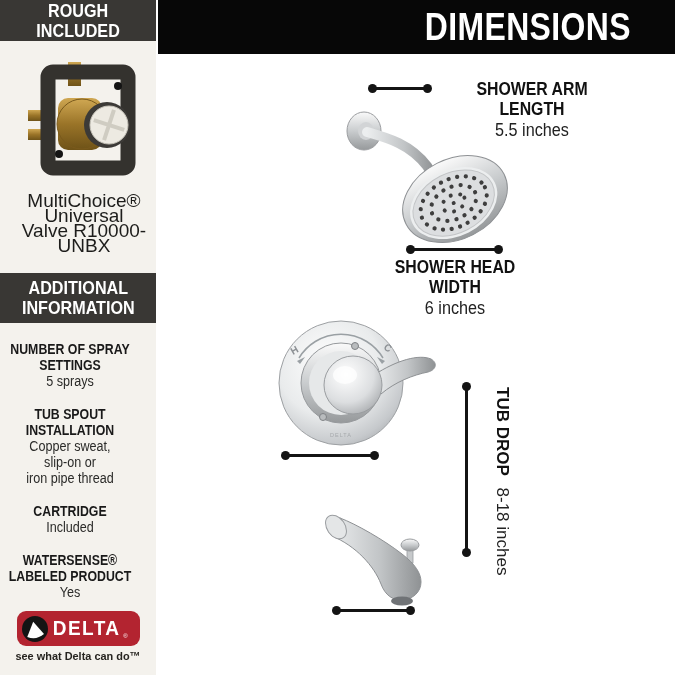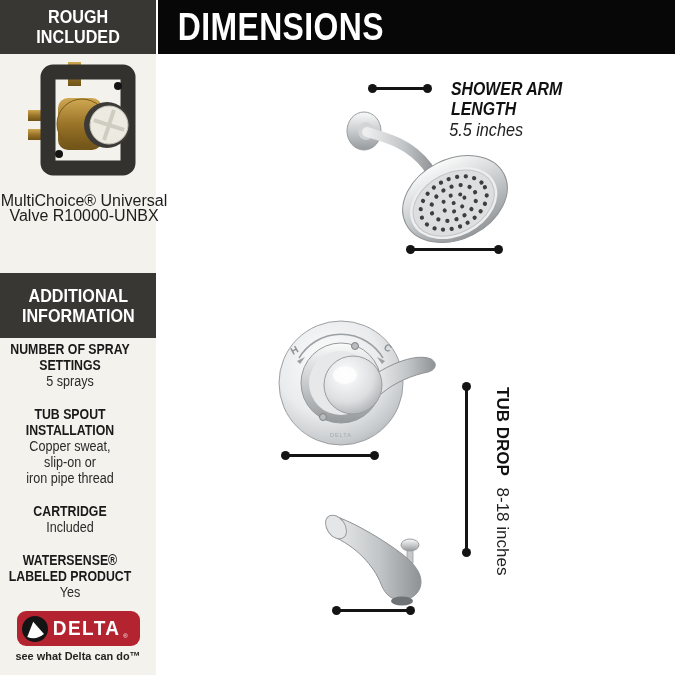--- a/index.html
+++ b/index.html
@@ -5,47 +5,47 @@
   html,body{margin:0;padding:0;background:#fff;}
   .canvas{position:relative;width:675px;height:675px;background:#ffffff;overflow:hidden;
           font-family:"Liberation Sans",sans-serif;color:#141414;}
   .abs{position:absolute;}
   .pre{white-space:pre-line;}
   .sidebar-bg{left:0;top:0;width:156px;height:675px;background:#f4f2ed;}
   .panel-header{left:0;width:156px;background:#393734;color:#fff;display:flex;
                 align-items:center;justify-content:center;text-align:center;}
   .panel-header .hd-text{font-weight:bold;font-size:19px;line-height:20px;
                 display:inline-block;transform:scaleX(.85);}
-  .rough-header{top:0;height:54px;}
-  .addl-header{top:273px;height:65px;}
+  .rough-header{top:0;height:41px;}
+  .addl-header{top:273px;height:50px;}
   .dims-bar{left:158px;top:0;width:517px;height:54px;background:#070707;color:#fff;
-            display:flex;align-items:center;justify-content:flex-start;padding-right:24px;box-sizing:border-box;}
+            display:flex;align-items:center;justify-content:flex-end;padding-right:24px;box-sizing:border-box;}
   .dims-bar .hd-text{font-weight:bold;font-size:38px;display:inline-block;transform:scaleX(.84);letter-spacing:.5px;}
-  .caption{top:193px;left:0;width:168px;text-align:center;font-size:16px;line-height:15px;color:#1d1d1b;}
+  .caption{top:193px;left:0;width:168px;text-align:center;font-size:19px;line-height:15px;color:#1d1d1b;}
   .specs{top:341px;left:0;width:140px;text-align:center;}
   .spec{margin-bottom:17px;}
   .spec-label{font-weight:bold;font-size:14px;line-height:16px;transform:scaleX(.88);color:#191919;}
   .spec-value{font-size:14px;line-height:16px;transform:scaleX(.9);color:#2b2b29;}
   .logo{left:17px;top:611px;width:123px;height:35px;background:#b32430;border-radius:9px;
         display:flex;align-items:center;padding-left:5px;box-sizing:border-box;}
   .logo-brand{color:#fff;font-size:20px;font-weight:600;letter-spacing:1.5px;margin-left:3px;
               display:inline-block;transform:scaleX(.95);}
   .logo-mark{color:#fff;font-size:6px;align-self:flex-end;margin:0 0 7px 1px;}
   .tagline{top:650px;left:0;width:156px;text-align:center;font-weight:bold;font-size:11.5px;
            color:#262420;transform:scaleX(.95);}
   
   .hline{position:absolute;height:3px;background:#141414;}
   .hline::before,.hline::after{content:"";position:absolute;width:9px;height:9px;border-radius:50%;
            background:#141414;top:-3px;}
   .hline::before{left:-4px;}.hline::after{right:-4px;}
   .vline{position:absolute;width:3px;background:#141414;}
   .vline::before,.vline::after{content:"";position:absolute;width:9px;height:9px;border-radius:50%;
            background:#141414;left:-3px;}
   .vline::before{top:-4px;}.vline::after{bottom:-4px;}
-  .dim-block{position:absolute;width:184px;font-style:italic;}
+  .dim-block{position:absolute;width:184px;text-align:center;}
   .dim-label{font-weight:bold;font-size:18px;line-height:20px;color:#111;transform:scaleX(.88);}
   .dim-value{font-size:18px;line-height:22px;color:#222;transform:scaleX(.9);}
   .tubdrop{position:absolute;transform:rotate(90deg);transform-origin:0 0;white-space:nowrap;font-size:17px;}
   .tubdrop .td-label{font-weight:bold;color:#111;}
   .tubdrop .td-value{color:#222;margin-left:7px;font-weight:400;}
 </style>
 </head>
 <body>
 
 <div class="canvas">
@@ -164,20 +164,24 @@
       <ellipse cx="122" cy="96" rx="46" ry="33" fill="#eceeef"></ellipse>
       <ellipse cx="122" cy="96" rx="43" ry="30" fill="#dcdee0" stroke="#c2c4c6"></ellipse>
       <ellipse cx="122" cy="96" rx="35" ry="24" fill="none" stroke="#3e3e3e" stroke-width="4.2" stroke-dasharray="0.1 8.5" stroke-linecap="round"></ellipse>
       <ellipse cx="122" cy="96" rx="24" ry="16" fill="none" stroke="#3e3e3e" stroke-width="4.2" stroke-dasharray="0.1 9" stroke-linecap="round"></ellipse>
       <ellipse cx="122" cy="96" rx="12" ry="8" fill="none" stroke="#3e3e3e" stroke-width="4" stroke-dasharray="0.1 9.5" stroke-linecap="round"></ellipse>
       <circle cx="122" cy="96" r="2" fill="#3e3e3e"></circle>
     </g>
   </svg>
 
   <div class="hline" style="left:410px;top:248px;width:89px"></div>
+  <div class="dim-block" style="left:363px;top:257px">
+    <div class="dim-label">SHOWER HEAD WIDTH</div>
+    <div class="dim-value">6 inches</div>
+  </div>
 
   <svg class="abs" style="left:271px;top:313px" width="170" height="145" viewBox="0 0 170 145">
     <circle cx="70" cy="70" r="62" fill="url(#plateG)" stroke="#9da0a3"></circle>
     <path d="M28 45 A49 49 0 0 1 112 45" fill="none" stroke="#9aa0a4" stroke-width="1.5"></path>
     <path d="M26 48 l8 -4 -5 7 z" fill="#9aa0a4"></path>
     <path d="M114 48 l-8 -4 5 7 z" fill="#9aa0a4"></path>
     <text x="22" y="42" font-size="10" font-weight="bold" fill="#8d9195" transform="rotate(-30 22 42)">H</text>
     <text x="112" y="36" font-size="10" font-weight="bold" fill="#8d9195" transform="rotate(30 112 36)">C</text>
     <circle cx="70" cy="70" r="40" fill="url(#chromeV)" stroke="#96999c"></circle>
     <circle cx="70" cy="70" r="32" fill="#e6e8e9"></circle>

